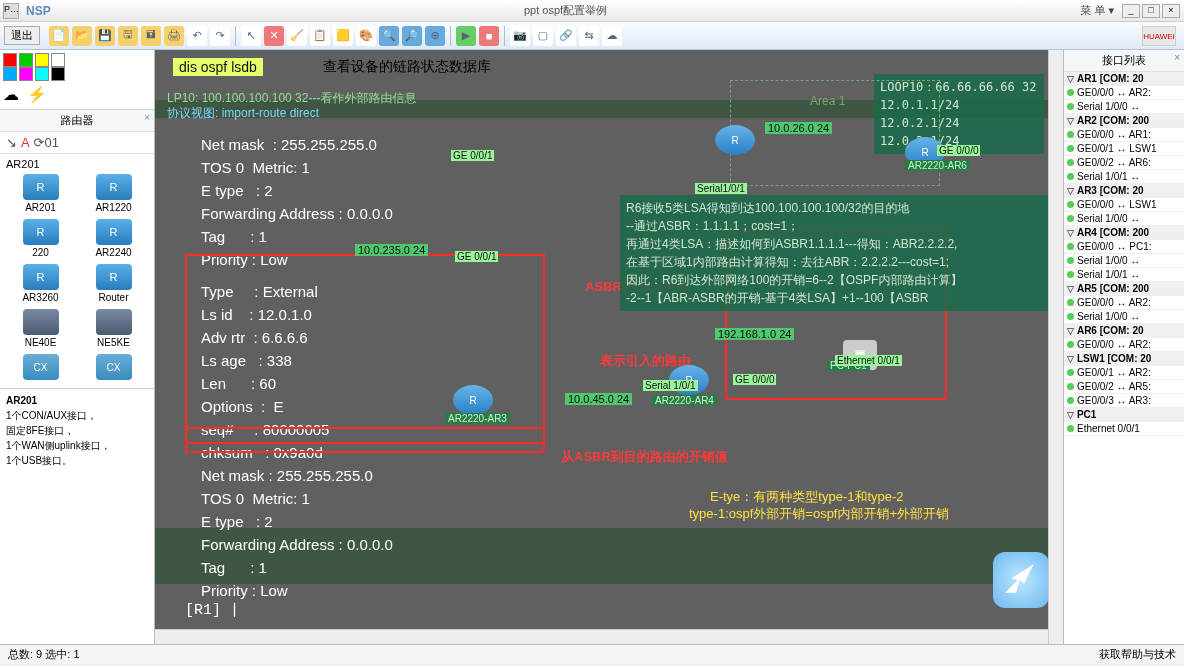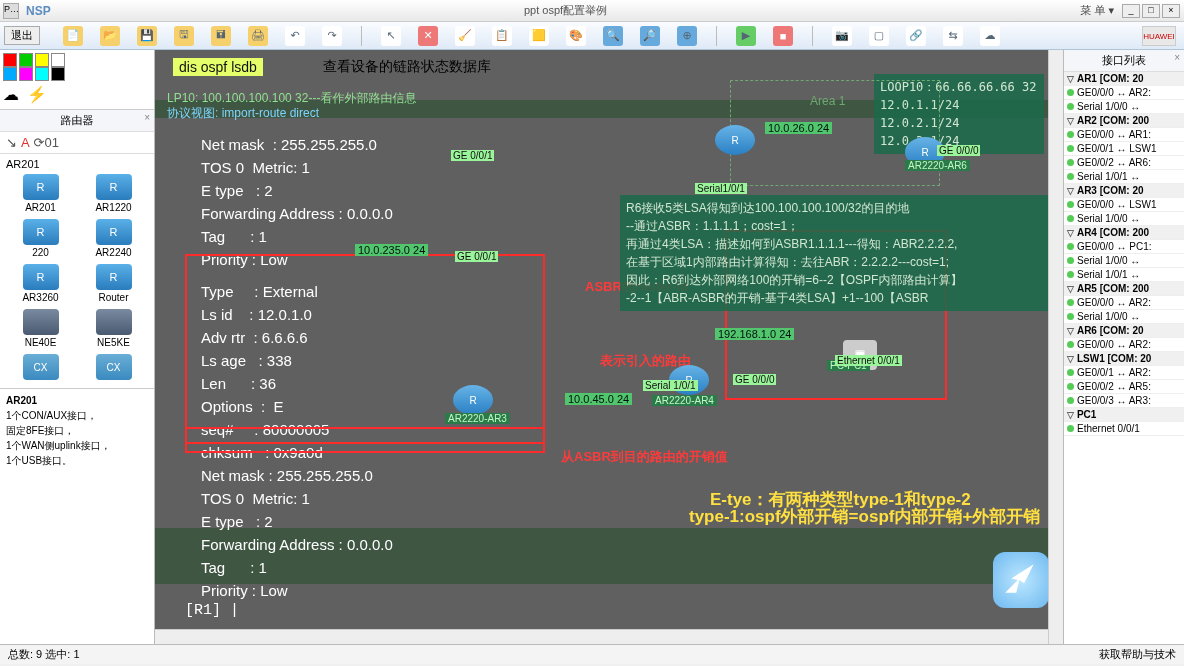--- a/index.html
+++ b/index.html
@@ -5,21 +5,21 @@
 * { margin:0; padding:0; box-sizing:border-box; font-family: "Microsoft YaHei", Arial, sans-serif; }
 body { width:1184px; height:666px; background:#f0f0f0; overflow:hidden; position:relative; }
 .title-bar { height:22px; background:linear-gradient(#fff,#e8e8e8); display:flex; align-items:center; border-bottom:1px solid #ccc; font-size:11px; }
 .title-bar .p-btn { width:16px; height:16px; border:1px solid #aaa; margin:0 3px; font-size:9px; text-align:center; background:#ddd; }
 .logo { font-weight:bold; font-size:12px; color:#5a8cc0; margin-left:4px; }
 .tt { flex:1; text-align:center; color:#555; }
 .win-btns { display:flex; margin-right:4px; gap:2px; }
 .win-btns span { width:18px; height:14px; border:1px solid #aaa; font-size:9px; text-align:center; background:#eee; }
 .menu-txt { font-size:11px; margin-right:8px; color:#444; }
 
-.toolbar { height:28px; background:linear-gradient(#fafcff,#dfeaf7); border-bottom:1px solid #b0c4d8; display:flex; align-items:center; padding:0 4px; gap:17px; }
+.toolbar { height:28px; background:linear-gradient(#fafcff,#dfeaf7); border-bottom:1px solid #b0c4d8; display:flex; align-items:center; padding:0 4px; gap:3px; }
 .tool-btn { width:20px; height:20px; border:1px solid transparent; border-radius:3px; display:flex; align-items:center; justify-content:center; font-size:11px; color:#567; background:#fff; }
 .tool-btn.yellow { background:#f6d06a; }
 .tool-btn.red { background:#e77; color:#fff; }
 .tool-btn.green{ background:#6c6; }
 .tool-btn.blue { background:#6ad; }
 .sep { width:1px; height:20px; background:#bbb; margin:0 2px; }
 .exit-btn { font-size:11px; padding:1px 6px; border:1px solid #aaa; background:#eee; margin-right:6px; }
 .hw-logo { width:34px; height:20px; background:#e8e8e8; border:1px solid #ccc; margin-left:auto; margin-right:4px; font-size:8px; color:#cc0000; text-align:center; line-height:20px;}
 
 .workarea { display:flex; height:594px; }
@@ -40,21 +40,21 @@
 .desc-box { border-top:1px solid #ccc; padding:4px 6px; font-size:10px; line-height:1.5; }
 .dev-title { font-size:11px; margin:4px 0 0 6px; }
 
 .canvas { flex:1; position:relative; overflow:hidden; border-right:1px solid #bbb; background:#fff;}
 .canvas-inner { position:absolute; inset:0; background:#606060; }
 
 .cmd-hl { position:absolute; background:#e4ff6a; color:#111; font-family:monospace; font-size:14px; padding:1px 6px; }
 .mono { font-family: "Courier New", monospace; white-space:pre; color:#fff; font-size:15px; position:absolute; line-height:1.4; }
 .redbox { position:absolute; border:2px solid #ff2a2a; }
 .redtxt { position:absolute; color:#ff3a3a; font-size:13px; font-weight:bold;}
-.yellowtxt { position:absolute; color:#ffe040; font-size:17px; font-weight:bold; }
+.yellowtxt { position:absolute; color:#ffe040; font-size:13px; font-weight:normal; }
 .greenbox { position:absolute; background:#1a6a4a; opacity:.85; color:#e6ffe6; font-size:12px; padding:4px 6px; line-height:1.5; }
 .area-label{ position:absolute; font-size:12px; color:#6fa870; }
 .node { position:absolute; width:40px; height:30px; background:linear-gradient(#66b3e6,#2a80c4); border-radius:50%; color:#fff; font-size:10px; display:flex;align-items:center;justify-content:center;}
 .node-lbl{position:absolute;font-size:10px;color:#c0f8c0;background:#2a7a4a;padding:0 3px;}
 .dashed-box{position:absolute;border:1px dashed #6fa870;}
 .gi{ position:absolute; background:#9af59a; font-size:10px; padding:0 2px; color:#111;margin-left:20px;}
 .addr{position:absolute;background:#52c66c;color:#011;font-size:11px;padding:0 3px;}
 
 .right-panel { width:120px; background:#fff; overflow:hidden; }
 .iface-row { display:flex; align-items:center; font-size:10px; padding:1px 3px; border-bottom:1px solid #eee; gap:3px; white-space:nowrap; overflow:hidden;}
@@ -215,21 +215,21 @@
 <span>Forwarding Address : 0.0.0.0</span>
 <span>Tag      : 1</span>
 <span>Priority : Low</span>
       </div>
 
       <div class="mono" style="top:210px;left:46px">
 <span>Type     : External</span>
 <span>Ls id    : 12.0.1.0</span>
 <span>Adv rtr  : 6.6.6.6</span>
 <span>Ls age   : 338</span>
-<span>Len      : 36</span>
+<span>Len      : 60</span>
 <span>Options  :  E</span>
 <span>seq#     : 80000005</span>
 <span>chksum   : 0x9a0d</span>
 <span>Net mask : 255.255.255.0</span>
 <span>TOS 0  Metric: 1</span>
 <span>E type   : 2</span>
 <span>Forwarding Address : 0.0.0.0</span>
 <span>Tag      : 1</span>
 <span>Priority : Low</span>
       </div>

